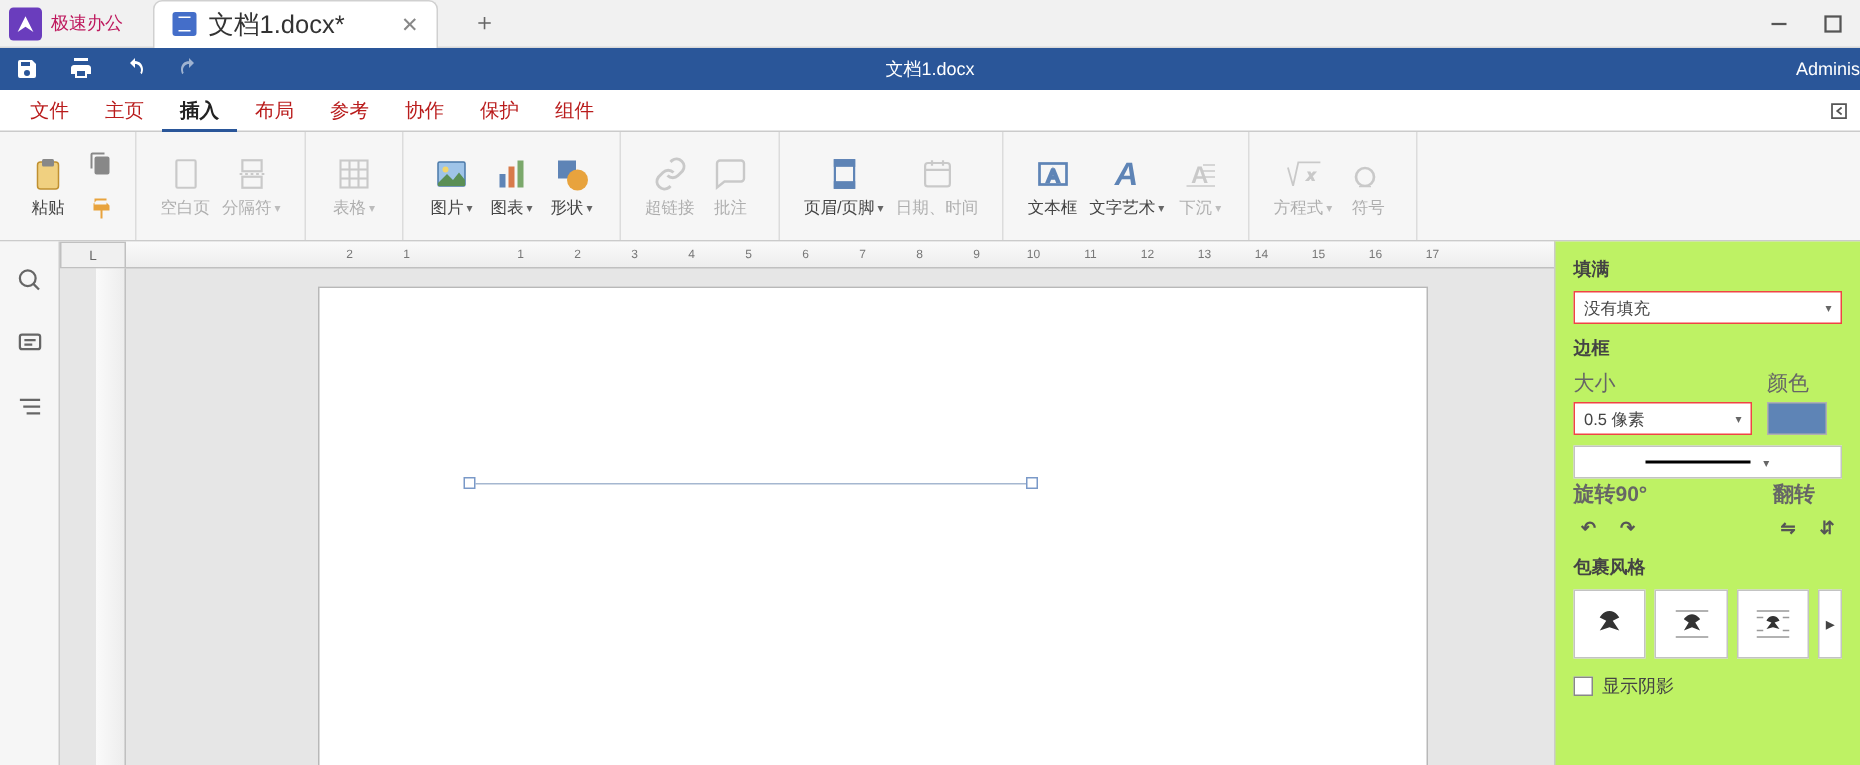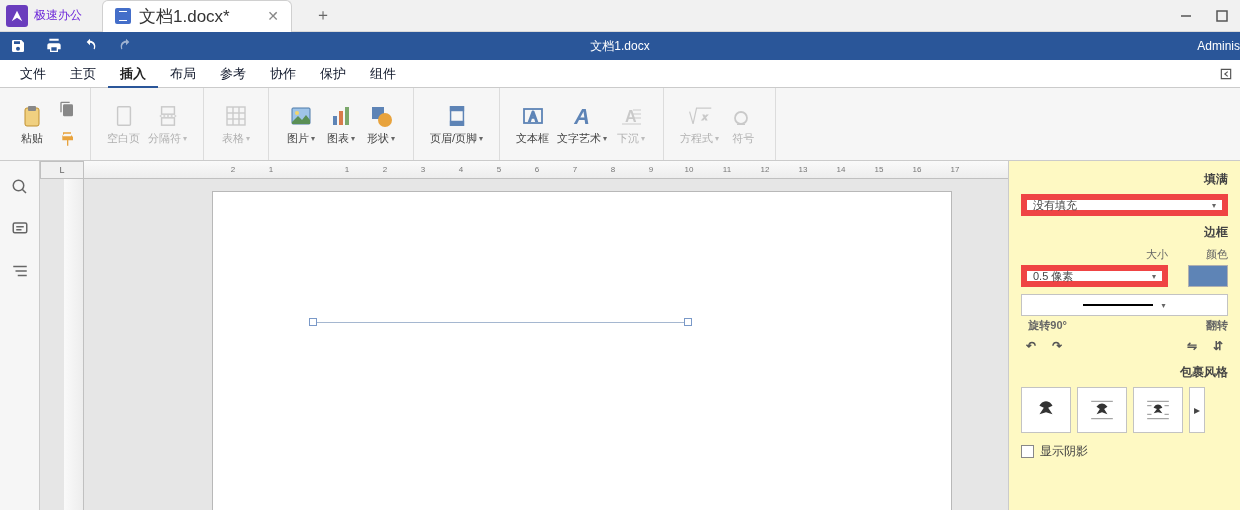--- a/index.html
+++ b/index.html
@@ -2,39 +2,39 @@
 <html><head>
 <meta charset="utf-8">
 <style>
 * { margin: 0; padding: 0; box-sizing: border-box; font-family: "Microsoft YaHei", "PingFang SC", sans-serif; }
 body { width: 1240px; height: 510px; overflow: hidden; background: #f1f1f1; }
 
 
 .title-bar { height: 32px; background: #f1f1f1; display: flex; align-items: center; border-bottom: 1px solid #d9d9d9; }
 .app-logo { width: 22px; height: 22px; margin-left: 6px; background: #6a3dbd; border-radius: 3px; display: flex; align-items: center; justify-content: center; }
 .app-logo svg { width: 14px; height: 14px; fill: white; }
-.app-name { margin-left: 6px; font-size: 12px; color: #6d28d9; }
+.app-name { margin-left: 6px; font-size: 12px; color: #be185d; }
 .tab { margin-left: 20px; height: 32px; width: 190px; background: #fff; display: flex; align-items: center; padding: 0 12px; border-top-left-radius: 6px; border-top-right-radius: 6px; border: 1px solid #d0d0d0; border-bottom: none; }
 .tab-icon { width: 16px; height: 16px; background: #446ec9; border-radius: 2px; display: flex; align-items: center; justify-content: center; }
 .tab-icon::before { content: ""; width: 8px; height: 8px; border-top: 1.5px solid white; border-bottom: 1.5px solid white; }
 .tab-title { margin-left: 8px; font-size: 17px; color: #333; flex: 1; }
 .tab-close { font-size: 14px; color: #888; cursor: pointer; }
 .new-tab { margin-left: 18px; width: 26px; height: 26px; color: #666; font-size: 16px; display:flex; align-items:center; justify-content:center; cursor:pointer; }
 .title-spacer { flex: 1; }
 .win-btn { width: 36px; height: 32px; display: flex; align-items: center; justify-content: center; color: #555; cursor:pointer; }
 
 
 .doc-bar { height: 28px; background: #2a5699; display: flex; align-items: center; color: white; }
 .qa-btn { width: 36px; height: 28px; display: flex; align-items: center; justify-content: center; cursor:pointer; }
 .doc-title { position:absolute; left:0; right:0; text-align:center; font-size: 12px; pointer-events:none; }
 .user-label { margin-left:auto; font-size: 12px; padding-right: 0; }
 
 
 .menu-bar { height: 28px; background: #fff; border-bottom: 1px solid #cbcbcb; display: flex; align-items: center; padding-left: 8px; }
-.menu-item { padding: 0 12px; height: 28px; line-height: 28px; font-size: 13px; color: #0f172a; cursor:pointer; }
+.menu-item { padding: 0 12px; height: 28px; line-height: 28px; font-size: 13px; color: #b91c1c; cursor:pointer; }
 .menu-item.active { font-weight: bold; border-bottom: 2px solid #2a5699; color: #222; }
 .menu-spacer { flex:1; }
 .collapse-btn { width: 28px; height:28px; display:flex; align-items:center; justify-content:center; cursor:pointer; }
 
 
 .ribbon { height: 73px; background: #f6f6f6; border-bottom: 1px solid #cbcbcb; display: flex; }
 .ribbon-group { display: flex; align-items: center; padding: 0 12px; border-right: 1px solid #dcdcdc; height: 100%; }
 .rbtn { display: flex; flex-direction: column; align-items: center; justify-content: center; min-width: 40px; height: 60px; padding: 0 4px; cursor:pointer; }
 .rbtn.disabled { opacity: 0.4; cursor: default; }
 .rbtn .icon-box { width: 26px; height: 26px; display:flex; align-items:center; justify-content:center; margin-bottom: 2px; }
@@ -53,27 +53,27 @@
 .h-ruler { position:absolute; top:0; left:44px; right:0; height:18px; background: linear-gradient(#fafafa,#ededed); border-bottom:1px solid #c0c0c0; font-size:8px; color:#777; display:flex; align-items:center; overflow:hidden; white-space:nowrap; padding-left: 130px; }
 .h-ruler span { display:inline-block; width:38px; text-align:center; }
 .v-ruler { position:absolute; top:18px; left:0; width:20px; bottom:0; background: linear-gradient(90deg,#fafafa,#ededed); border-right:1px solid #c0c0c0; margin-left: 24px;}
 .v-outer { position:absolute; top:18px; left:0; width:24px; bottom:0; background:#e6e6e6; }
 .page { position:absolute; top:30px; left:172px; width:740px; height:700px; background:#fff; border:1px solid #b8b8b8; }
 .line-object { position:absolute; top:130px; left:100px; width:375px; height:1px; background:#a5b7d0; }
 .handle { position:absolute; width:8px; height:8px; border:1px solid #7a99c8; background:#fff; top:-4px; }
 .handle.l { left:-4px; } .handle.r { right:-4px; }
 
 
-.right-panel { width: 232px; background:#fef9c3; border-left:1px solid #cbcbcb; padding: 8px 12px; font-size:12px; color:#444; overflow:hidden;text-align:right; }
+.right-panel { width: 204px; background:#bef264; border-left:1px solid #cbcbcb; padding: 8px 12px; font-size:12px; color:#444; overflow:hidden; }
 .rp-title { font-weight:bold; margin-top:8px; margin-bottom:6px; }
 .rp-title:first-child { margin-top:2px; }
-.rp-select { width:100%; height:22px; border:6px solid #ef4444; background:#fff; padding:0 6px; font-size:11px; display:flex; align-items:center; justify-content:space-between; cursor:pointer; }
+.rp-select { width:100%; height:22px; border:1px solid #ef4444; background:#fff; padding:0 6px; font-size:11px; display:flex; align-items:center; justify-content:space-between; cursor:pointer; }
 .rp-row { display:flex; gap:10px; margin-bottom:4px; }
 .rp-col { flex:1; }
-.rp-label { font-size:11px; color:#666; margin-bottom:3px; }
+.rp-label { font-size:14px; color:#666; margin-bottom:3px; }
 .color-swatch { width:40px; height:22px; background:#5e84b6; border:1px solid #b0b0b0; display:inline-block; }
 .line-type { width:100%; height:22px; border:1px solid #c3c3c3; background:#fff; display:flex; align-items:center; justify-content:center; cursor:pointer; }
 .line-type .ln { width:70px; height:2px; background:#000; }
 .rot-row { display:flex; justify-content:space-between; margin-top:2px;font-weight:bold; }
 .rot-btns { display:flex; gap:6px; }
 .rot-btn { width:20px; height:20px; cursor:pointer; color:#555; display:flex; align-items:center; justify-content:center; }
 .wrap-row { display:flex; gap:6px; }
 .wrap-box { width:50px; height:46px; border:1px solid #c3c3c3; background:#fff; display:flex; align-items:center; justify-content:center; cursor:pointer; }
 .wrap-btn-more { width:16px; height:46px; border:1px solid #c3c3c3; background:#fff; display:flex; align-items:center; justify-content:center; cursor:pointer; }
 .checkbox-row { margin-top:10px; display:flex; align-items:center; gap:6px; }
@@ -255,34 +255,64 @@
             <circle cx="16" cy="16" r="7" fill="#e8a33d"></circle>
           </svg>
         </div>
       <div class="label">
           <span>形状</span>
           <span class="caret">▾</span>
         </div>
     </div>
   </div>
 
+  <div class="ribbon-group">
+    <div class="rbtn disabled">
+      <div class="icon-box">
+          <svg width="24" height="24" viewBox="0 0 24 24" fill="none" stroke="#888" stroke-width="2">
+            <path d="M10 13a5 5 0 007 0l3-3a5 5 0 00-7-7l-1 1"></path>
+            <path d="M14 11a5 5 0 00-7 0l-3 3a5 5 0 007 7l1-1"></path>
+          </svg>
+        </div>
+      <div class="label">超链接</div>
+    </div>
+    <div class="rbtn disabled">
+      <div class="icon-box">
+          <svg width="24" height="24" viewBox="0 0 24 24" fill="none" stroke="#888" stroke-width="1.6">
+            <path d="M21 15a2 2 0 01-2 2H8l-5 4V5a2 2 0 012-2h14a2 2 0 012 2z"></path>
+          </svg>
+        </div>
+      <div class="label">批注</div>
+    </div>
+  </div>
 
   <div class="ribbon-group">
     <div class="rbtn">
       <div class="icon-box">
           <svg width="22" height="24" viewBox="0 0 24 24" fill="none" stroke="#5e84b6" stroke-width="1.6">
             <rect x="5" y="2" width="14" height="20"></rect>
             <rect x="5" y="2" width="14" height="4" fill="#5e84b6"></rect>
             <rect x="5" y="18" width="14" height="4" fill="#5e84b6"></rect>
           </svg>
         </div>
       <div class="label">
           <span>页眉/页脚</span>
           <span class="caret">▾</span>
         </div>
+    </div>
+    <div class="rbtn disabled">
+      <div class="icon-box">
+          <svg width="22" height="22" viewBox="0 0 24 24" fill="none" stroke="#888" stroke-width="1.6">
+            <rect x="3" y="4" width="18" height="17" rx="2"></rect>
+            <line x1="3" y1="9" x2="21" y2="9"></line>
+            <line x1="8" y1="2" x2="8" y2="6"></line>
+            <line x1="16" y1="2" x2="16" y2="6"></line>
+          </svg>
+        </div>
+      <div class="label">日期、时间</div>
     </div>
   </div>
 
   <div class="ribbon-group">
     <div class="rbtn">
       <div class="icon-box">
           <svg width="24" height="24" viewBox="0 0 24 24" fill="none" stroke="#5e84b6" stroke-width="1.8">
             <rect x="3" y="5" width="18" height="14"></rect>
             <text x="12" y="17" text-anchor="middle" font-size="12" fill="#5e84b6" font-family="sans-serif">A</text>
           </svg>

